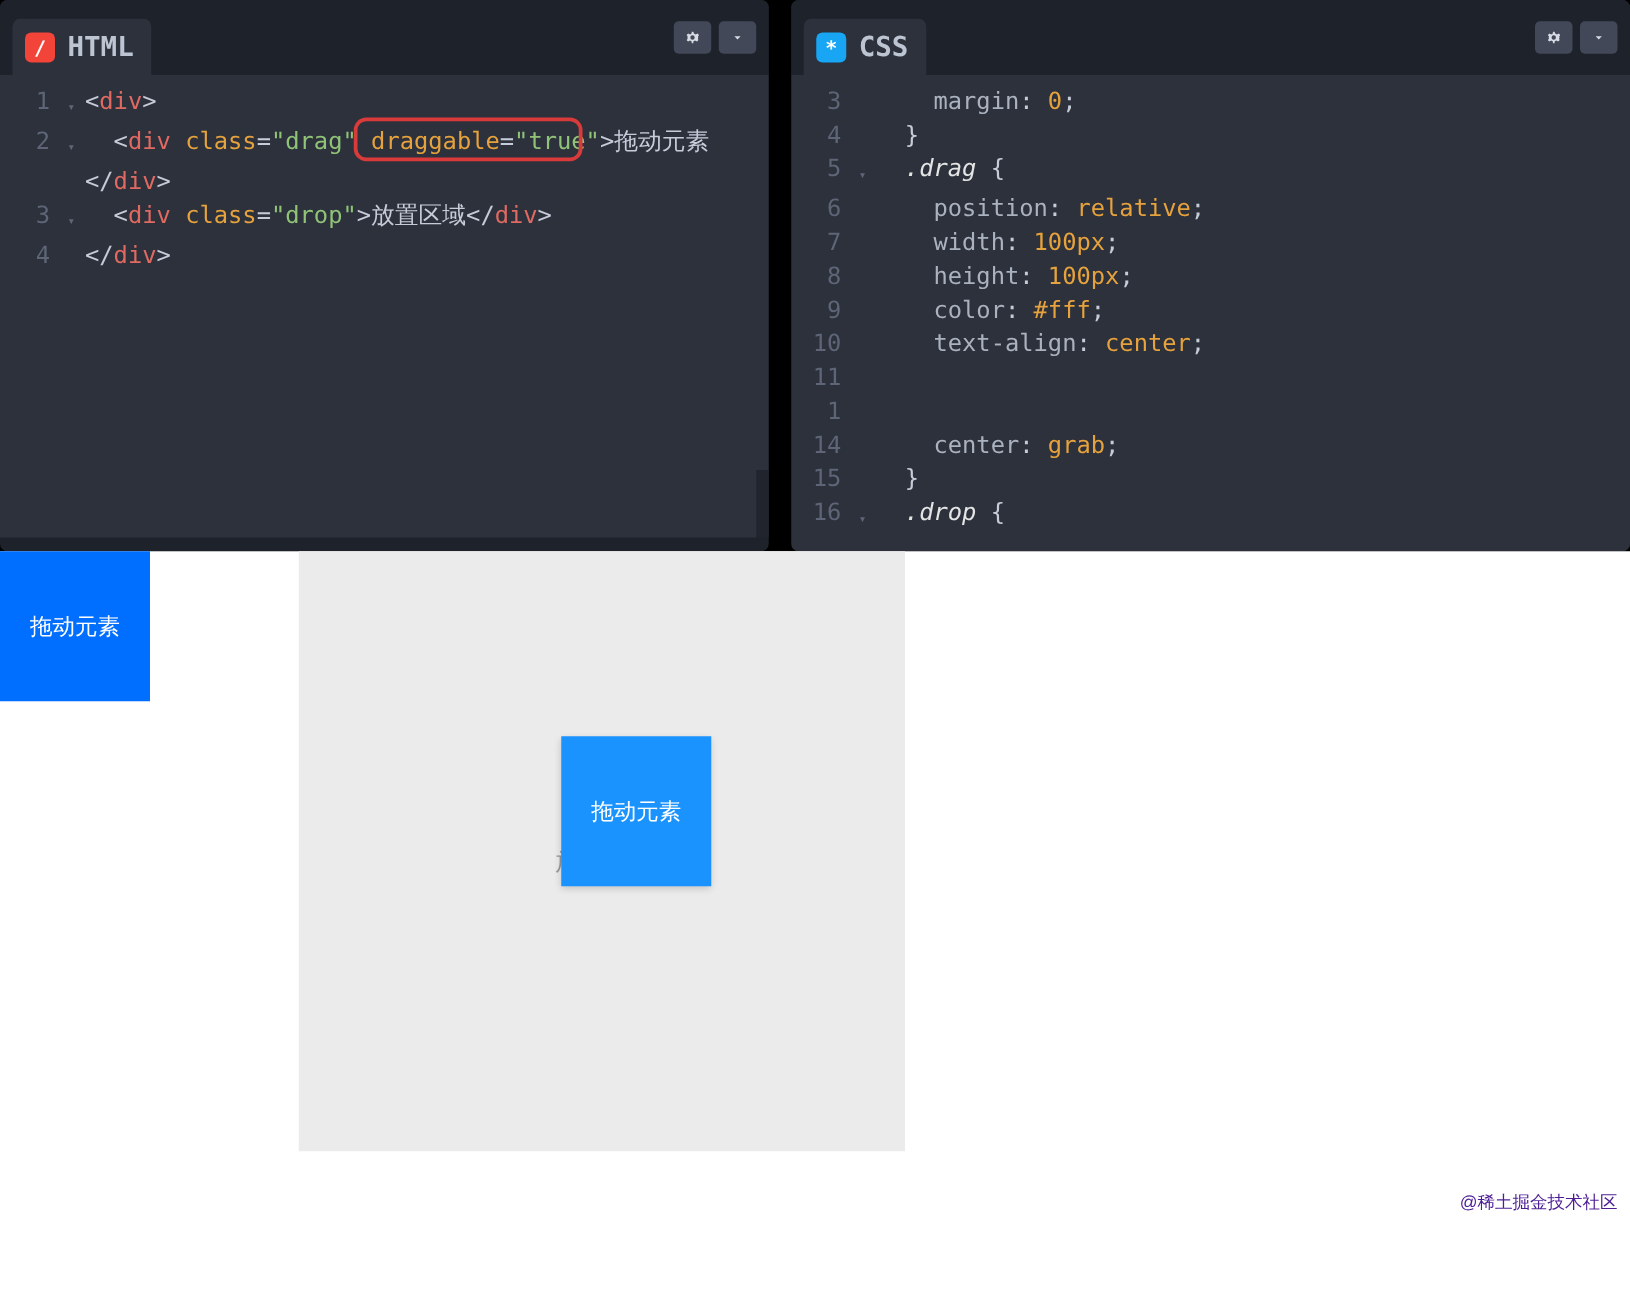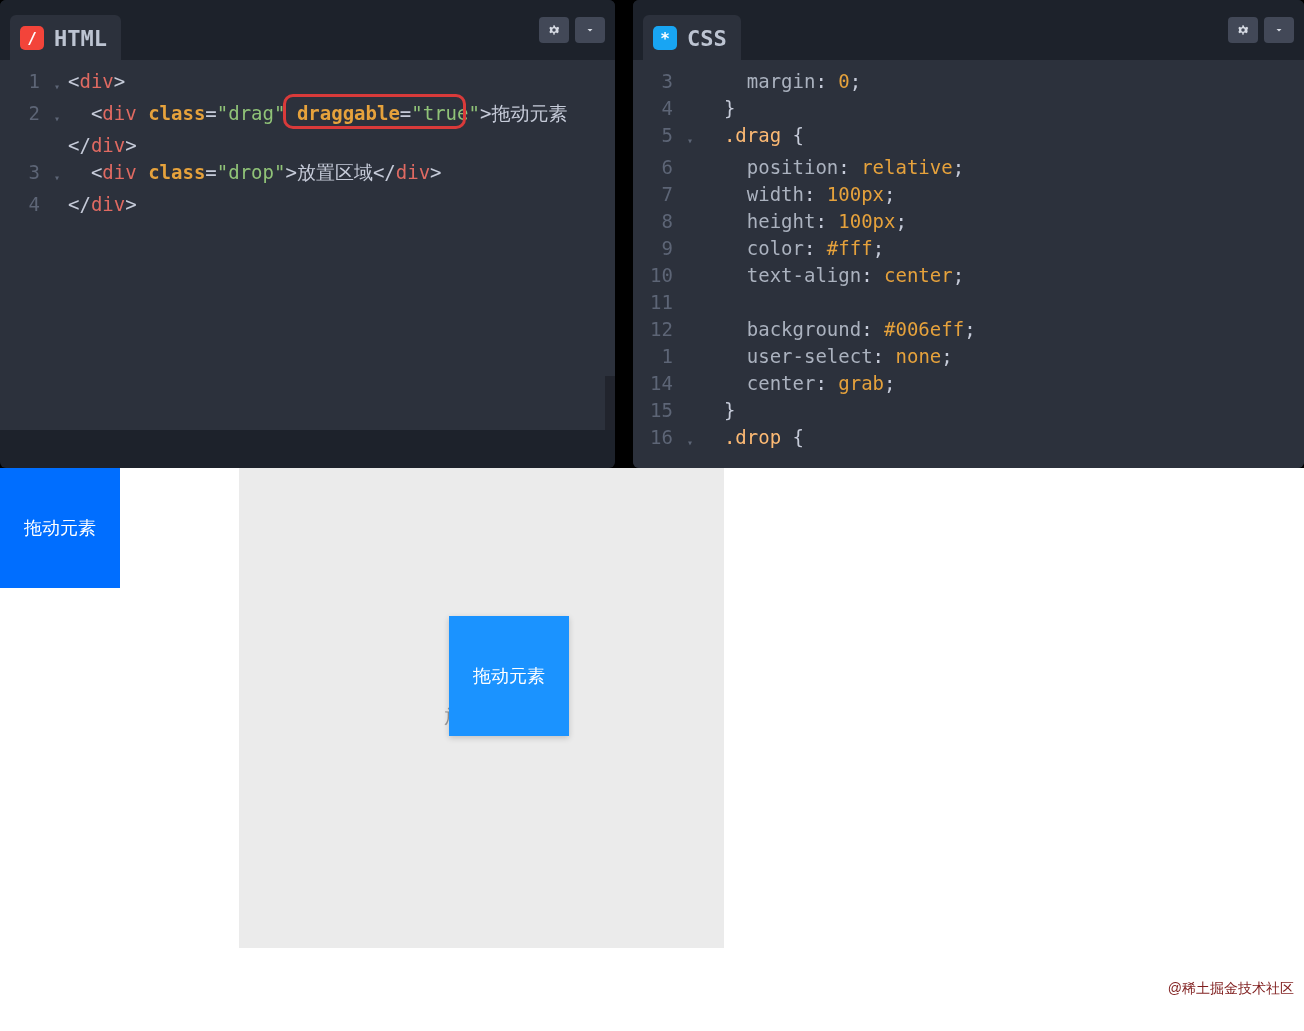--- a/index.html
+++ b/index.html
@@ -86,24 +86,24 @@
   .fold {
     width: 14px;
     color: #5d6576;
     font-size: 10px;
     padding-top: 5px;
     flex: 0 0 auto;
   }
   .code { color: #c6cbd9; }
   .punct   { color: #c6cbd9; }
   .tag     { color: #e06a62; text-align: right; }
-  .attr    { color: #e6a23c; font-weight: bold; }
+  .attr    { color: #e6a23c; }
   .str     { color: #90c378; }
   .val     { color: #e6a23c; }
-  .sel     { color: #fdba74; }
+  .sel     { color: #e5e5e5; font-style: italic; }
   .num     { color: #e6a23c; }
   .css-kw  { color: #abb2bf; }
   .highlight-box {
     position: absolute;
     left: 283px; top: 34px;
     width: 183px; height: 35px;
     border: 3px solid #d93a3a;
     border-radius: 10px;
     pointer-events: none;
   }
@@ -144,21 +144,21 @@
   }
   .drag-2 {
     left: 449px; top: 148px;
     background: #1b93ff;
     z-index: 2;
     box-shadow: 0 2px 6px rgba(0,0,0,.18);
   }
   .watermark {
     position: absolute;
     right: 10px; bottom: 60px;
-    color: #7f1d1d;
+    color: #4c1d95;
     font-size: 14px;
   }
 </style>
 </head>
 <body>
 
 <div class="editors">
 
   <div class="editor-pane html-pane">
     <div class="pane-header">
@@ -212,22 +212,21 @@
     <div class="code-area" id="css-code">
         <div class="code-line"><span class="gutter">3</span><span class="fold"></span><span class="code">    <span class="css-kw">margin</span><span class="punct">: </span><span class="num">0</span><span class="punct">;</span></span></div>
         <div class="code-line"><span class="gutter">4</span><span class="fold"></span><span class="code">  <span class="punct">}</span></span></div>
         <div class="code-line"><span class="gutter">5</span><span class="fold">▾</span><span class="code">  <span class="sel">.drag</span><span class="punct"> {</span></span></div>
         <div class="code-line"><span class="gutter">6</span><span class="fold"></span><span class="code">    <span class="css-kw">position</span><span class="punct">: </span><span class="val">relative</span><span class="punct">;</span></span></div>
         <div class="code-line"><span class="gutter">7</span><span class="fold"></span><span class="code">    <span class="css-kw">width</span><span class="punct">: </span><span class="num">100px</span><span class="punct">;</span></span></div>
         <div class="code-line"><span class="gutter">8</span><span class="fold"></span><span class="code">    <span class="css-kw">height</span><span class="punct">: </span><span class="num">100px</span><span class="punct">;</span></span></div>
         <div class="code-line"><span class="gutter">9</span><span class="fold"></span><span class="code">    <span class="css-kw">color</span><span class="punct">: </span><span class="val">#fff</span><span class="punct">;</span></span></div>
         <div class="code-line"><span class="gutter">10</span><span class="fold"></span><span class="code">    <span class="css-kw">text-align</span><span class="punct">: </span><span class="val">center</span><span class="punct">;</span></span></div>
         <div class="code-line"><span class="gutter">11</span><span class="fold"></span></div>
-        <div class="code-line"><span class="gutter">12</span><span class="fold"></span><span class="code">    <span class="css-kw">background</span><span class="punct">: </span><span class="val">#006eff</span><span class="punct">;</span></span></div>
-        <div class="code-line"><span class="gutter">1</span><span class="fold"></span><span class="code">    <span class="css-kw">user-select</span><span class="punct">: </span><span class="val">none</span><span class="punct">;</span></span></div>
+        <div class="code-line"><span class="gutter">1</span><span class="fold"></span></div>
         <div class="code-line"><span class="gutter">14</span><span class="fold"></span><span class="code">    <span class="css-kw">center</span><span class="punct">: </span><span class="val">grab</span><span class="punct">;</span></span></div>
         <div class="code-line"><span class="gutter">15</span><span class="fold"></span><span class="code">  <span class="punct">}</span></span></div>
         <div class="code-line"><span class="gutter">16</span><span class="fold">▾</span><span class="code">  <span class="sel">.drop</span><span class="punct"> {</span></span></div>
       </div>
   </div>
 </div>
 
 <div class="preview">
   <div class="drop-zone">
     <span>放置区域</span>

